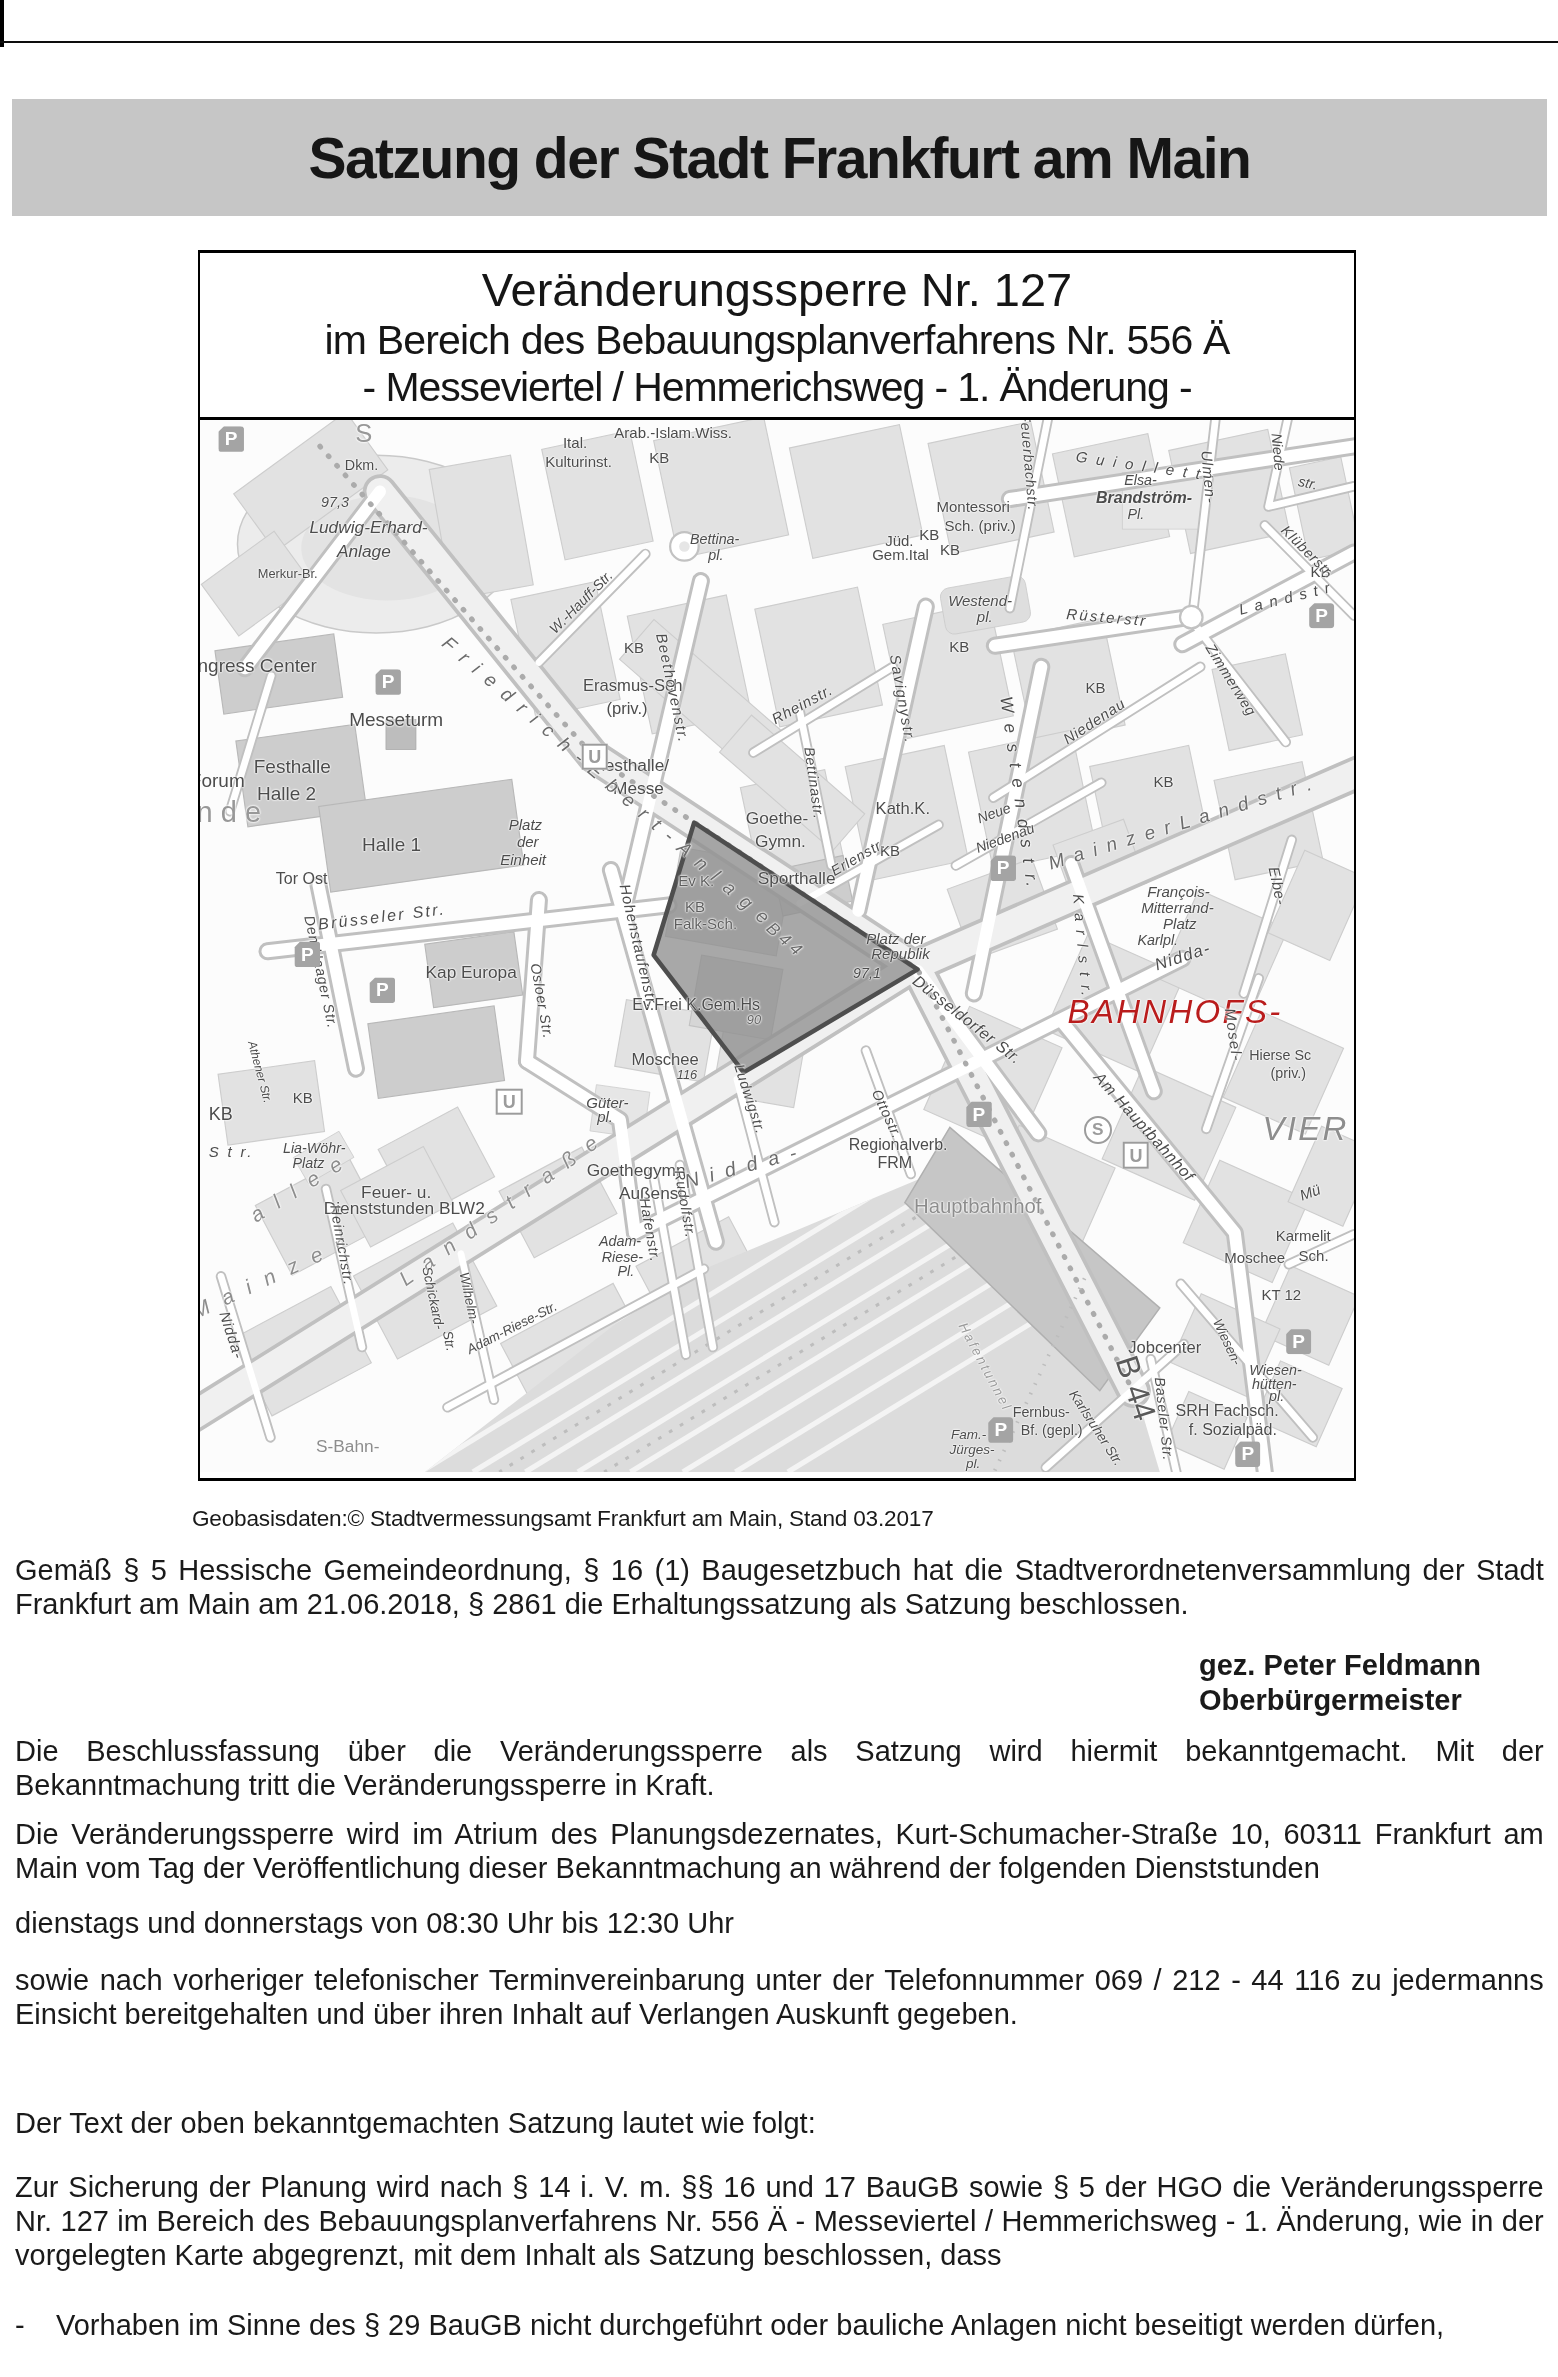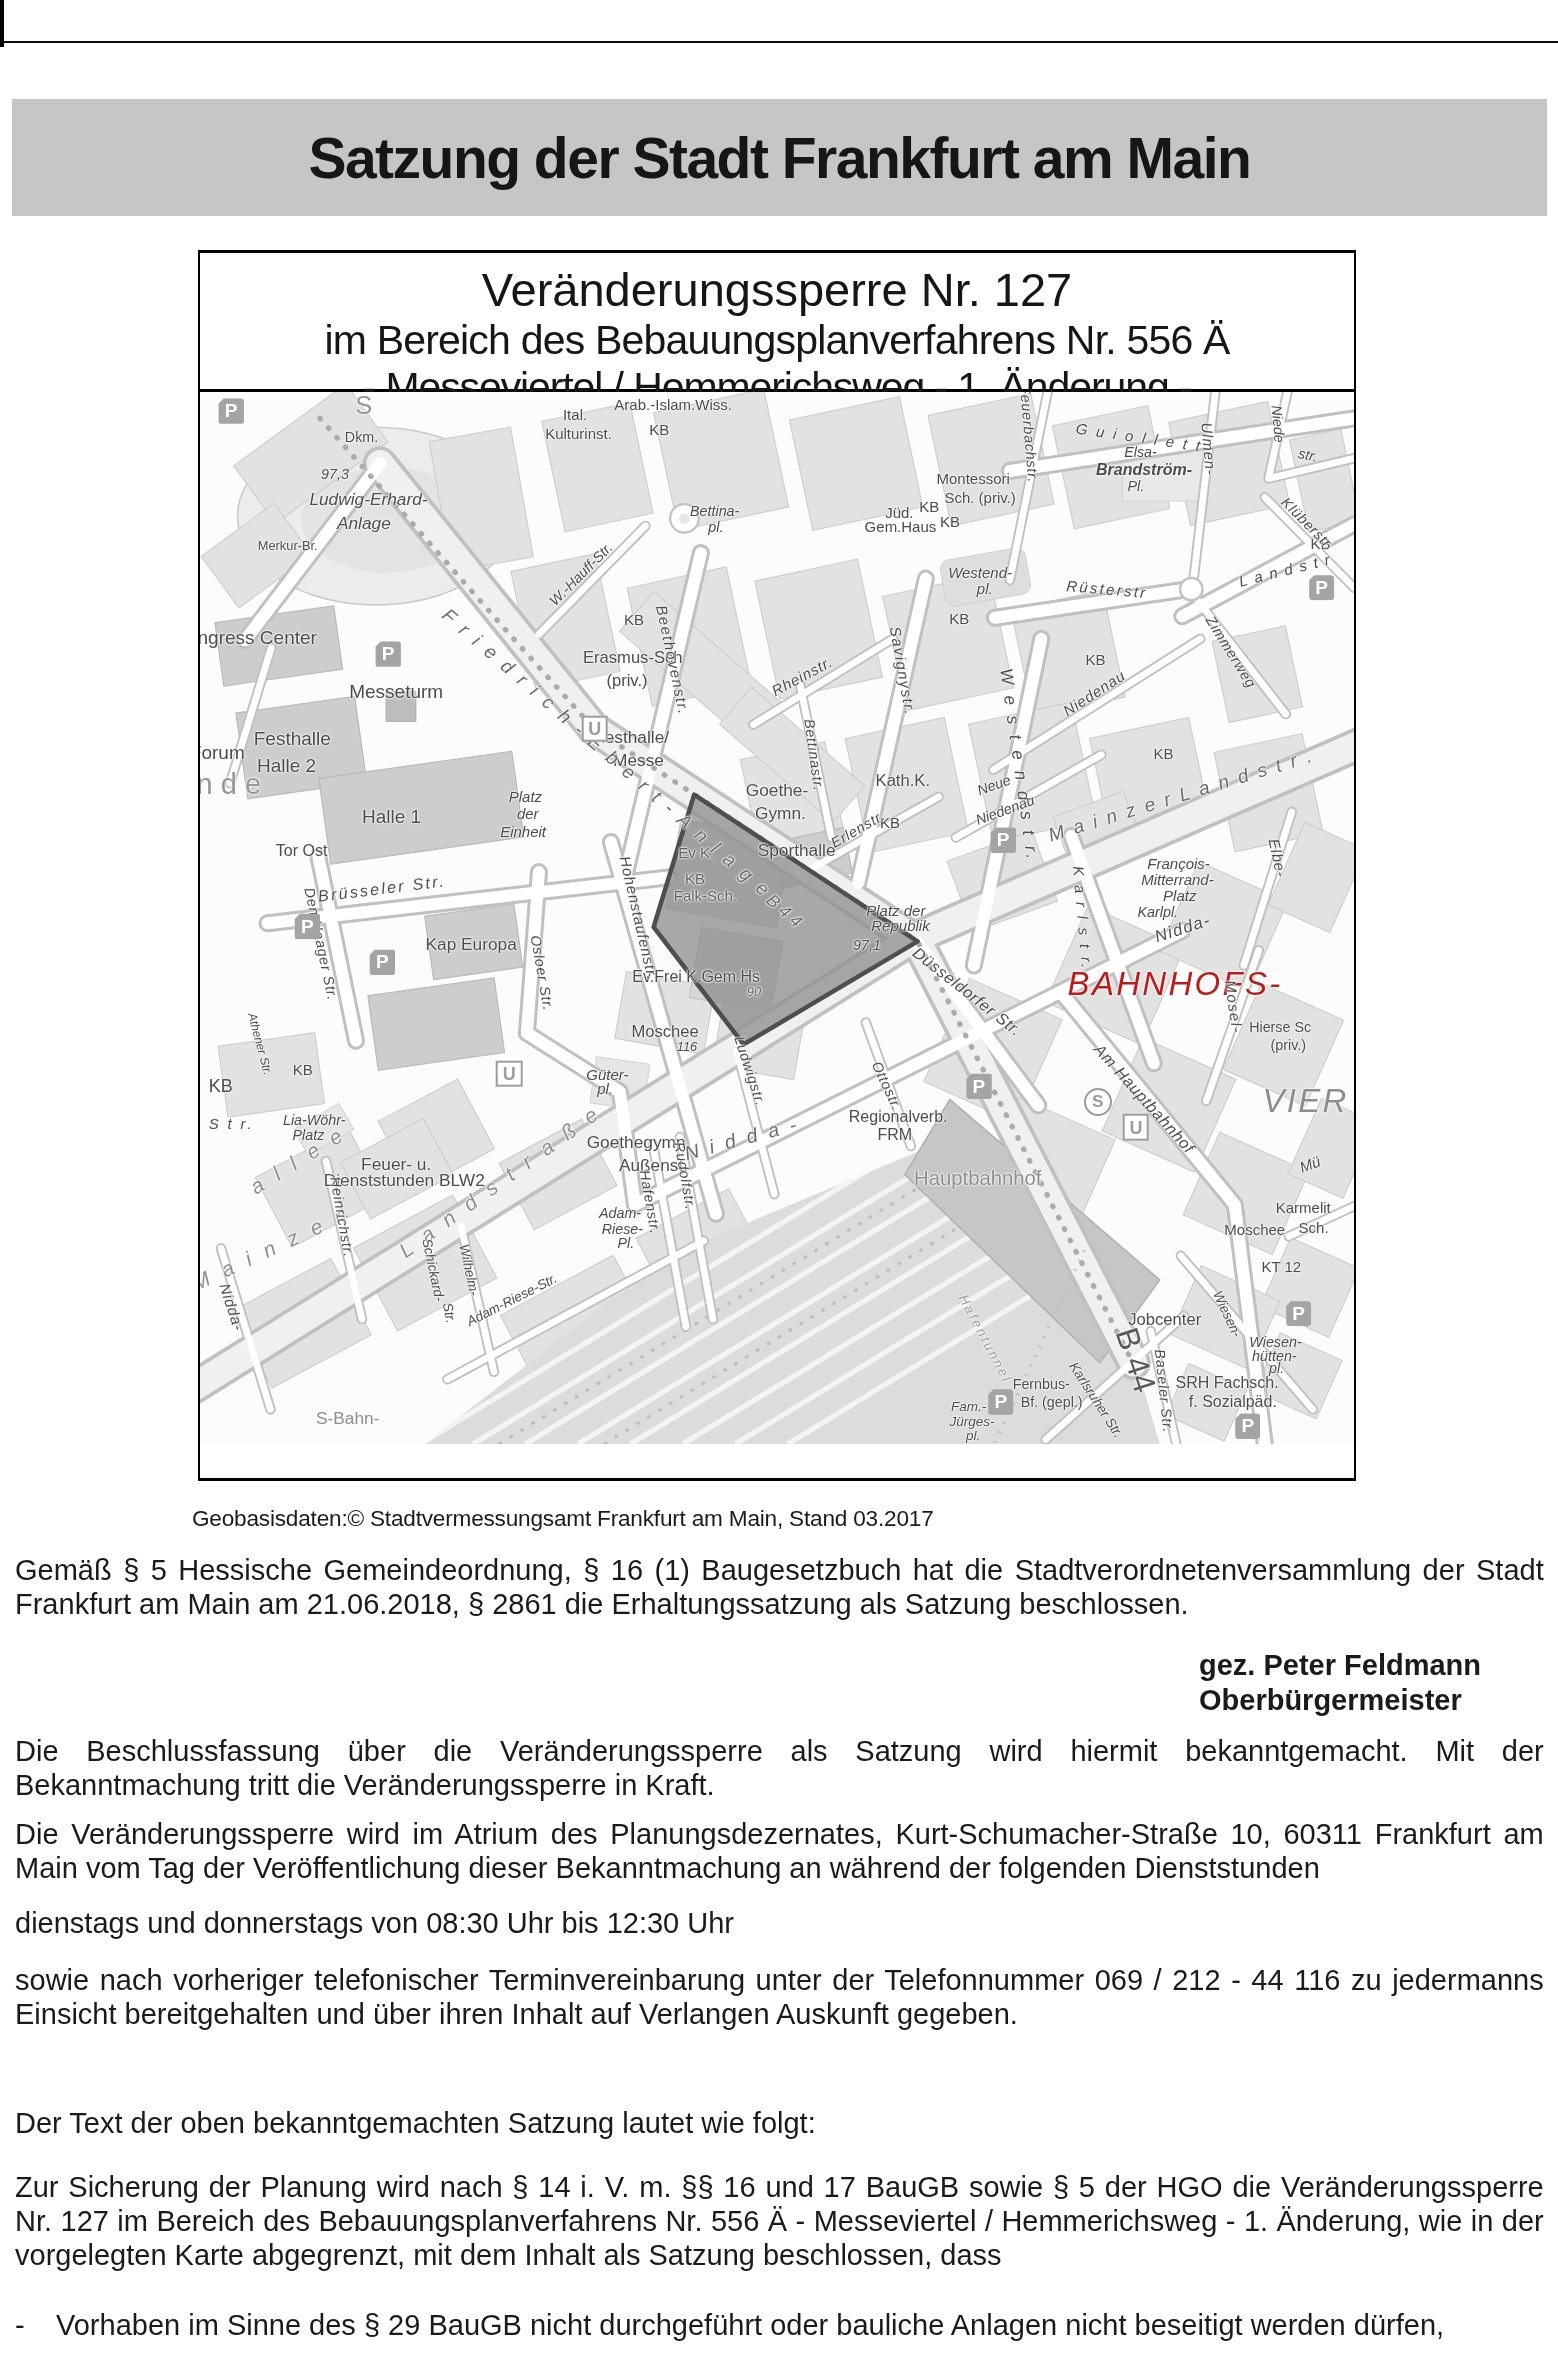--- a/index.html
+++ b/index.html
@@ -10,21 +10,21 @@
   .header{position:absolute;left:9px;right:8.3px;top:7.5px;display:flex;justify-content:space-between;
           font-size:23px;letter-spacing:-0.4px;}
   .rule{position:absolute;left:0;right:0;top:41px;height:2.3px;background:#0d0d0d;}
   
   .banner{position:absolute;left:12px;right:11.3px;top:99px;height:117px;background:#c6c6c6;
           display:flex;align-items:center;justify-content:center;}
   .banner h1{margin:0;font-size:57px;font-weight:bold;letter-spacing:-1.5px;color:#161616;}
   
   .map-box{position:absolute;left:198px;top:250px;width:1158px;height:1231px;box-sizing:border-box;
            border:2.3px solid #000;border-top-width:3.8px;border-bottom-width:3.8px;background:#fff;}
-  .map-titles{height:139px;box-sizing:border-box;border-bottom:3.8px solid #000;display:flex;flex-direction:column;
+  .map-titles{height:167px;box-sizing:border-box;border-bottom:3.8px solid #000;display:flex;flex-direction:column;
               align-items:center;justify-content:space-evenly;padding:9px 0;}
   .mt{margin:0;font-weight:normal;color:#161616;white-space:nowrap;}
   .mt1{font-size:47px;}
   .mt2{font-size:41px;letter-spacing:-0.8px;}
   .mt3{font-size:41px;letter-spacing:-1.1px;}
   .map-canvas{position:relative;width:100%;height:1052px;overflow:hidden;background:#fbfbfb;}
   .map-canvas svg{position:absolute;inset:0;width:100%;height:100%;}
   .map-labels{position:absolute;inset:0;pointer-events:none;}
   .mlabel{position:absolute;white-space:nowrap;color:#4c4c4c;font-size:16.6px;line-height:1;
           text-shadow:0 0 2.3px #fff,0 0 2.3px #fff,0 0 1.5px #fff;}
@@ -305,21 +305,21 @@
           <span class="mlabel" style="left: 16.6%; top: 40.3%; font-size: 19px; transform: translate(-50%, -50%);">Halle 1</span>
           <span class="mlabel" style="left: 8.8%; top: 43.6%; font-size: 16px; transform: translate(-50%, -50%);">Tor Ost</span>
           <span class="mlabel" style="left: 23.5%; top: 52.6%; font-size: 17.3px; transform: translate(-50%, -50%);">Kap Europa</span>
           <span class="mlabel" style="left: 32.5%; top: 2.1%; font-size: 15px; transform: translate(-50%, -50%);">Ital.</span>
           <span class="mlabel" style="left: 32.8%; top: 3.9%; font-size: 15px; transform: translate(-50%, -50%);">Kulturinst.</span>
           <span class="mlabel" style="left: 41%; top: 1.1%; font-size: 15px; transform: translate(-50%, -50%);">Arab.-Islam.Wiss.</span>
           <span class="mlabel" style="left: 39.8%; top: 3.5%; font-size: 15px; transform: translate(-50%, -50%);">KB</span>
           <span class="mlabel" style="left: 67%; top: 8.2%; font-size: 15px; transform: translate(-50%, -50%);">Montessori</span>
           <span class="mlabel" style="left: 67.6%; top: 10%; font-size: 15px; transform: translate(-50%, -50%);">Sch. (priv.)</span>
           <span class="mlabel" style="left: 60.6%; top: 11.4%; font-size: 15px; transform: translate(-50%, -50%);">Jüd.</span>
-          <span class="mlabel" style="left: 60.7%; top: 12.7%; font-size: 15px; transform: translate(-50%, -50%);">Gem.Haus</span>
+          <span class="mlabel" style="left: 60.7%; top: 12.7%; font-size: 15px; transform: translate(-50%, -50%);">Gem.Ital</span>
           <span class="mlabel" style="left: 63.2%; top: 10.8%; font-size: 15px; transform: translate(-50%, -50%);">KB</span>
           <span class="mlabel" style="left: 65%; top: 12.3%; font-size: 15px; transform: translate(-50%, -50%);">KB</span>
           <span class="mlabel" style="left: 44.6%; top: 11.3%; font-size: 14.3px; transform: translate(-50%, -50%); font-style: italic;">Bettina-</span>
           <span class="mlabel" style="left: 44.7%; top: 12.8%; font-size: 14.3px; transform: translate(-50%, -50%); font-style: italic;">pl.</span>
           <span class="mlabel" style="left: 37.5%; top: 25.3%; font-size: 16.6px; transform: translate(-50%, -50%);">Erasmus-Sch</span>
           <span class="mlabel" style="left: 37%; top: 27.5%; font-size: 16.6px; transform: translate(-50%, -50%);">(priv.)</span>
           <span class="mlabel" style="left: 37.6%; top: 21.6%; font-size: 15px; transform: translate(-50%, -50%);">KB</span>
           <span class="mlabel" style="left: 37.4%; top: 32.9%; font-size: 17.3px; transform: translate(-50%, -50%);">Festhalle/</span>
           <span class="mlabel" style="left: 38%; top: 35.1%; font-size: 17.3px; transform: translate(-50%, -50%);">Messe</span>
           <span class="mlabel" style="left: 50%; top: 37.9%; font-size: 17.3px; transform: translate(-50%, -50%);">Goethe-</span>

